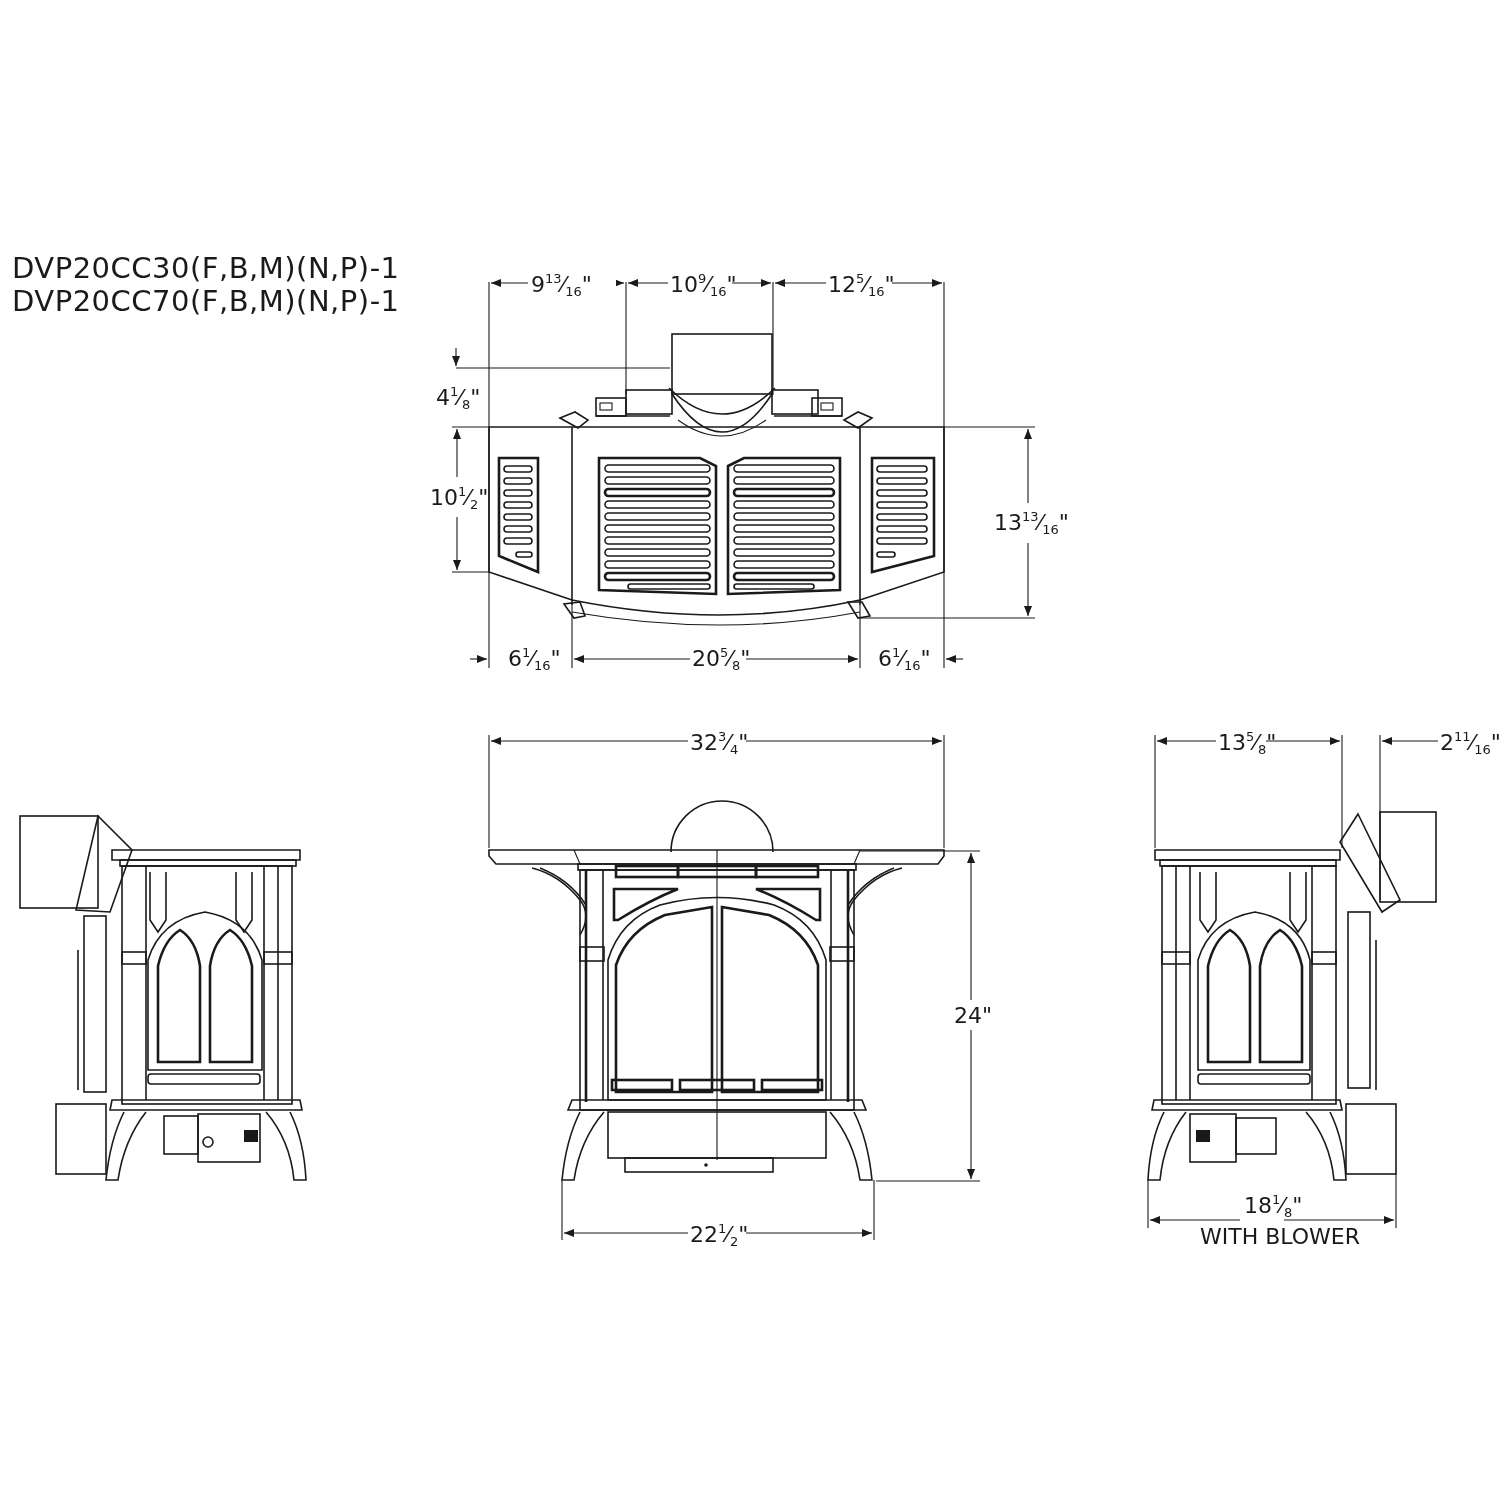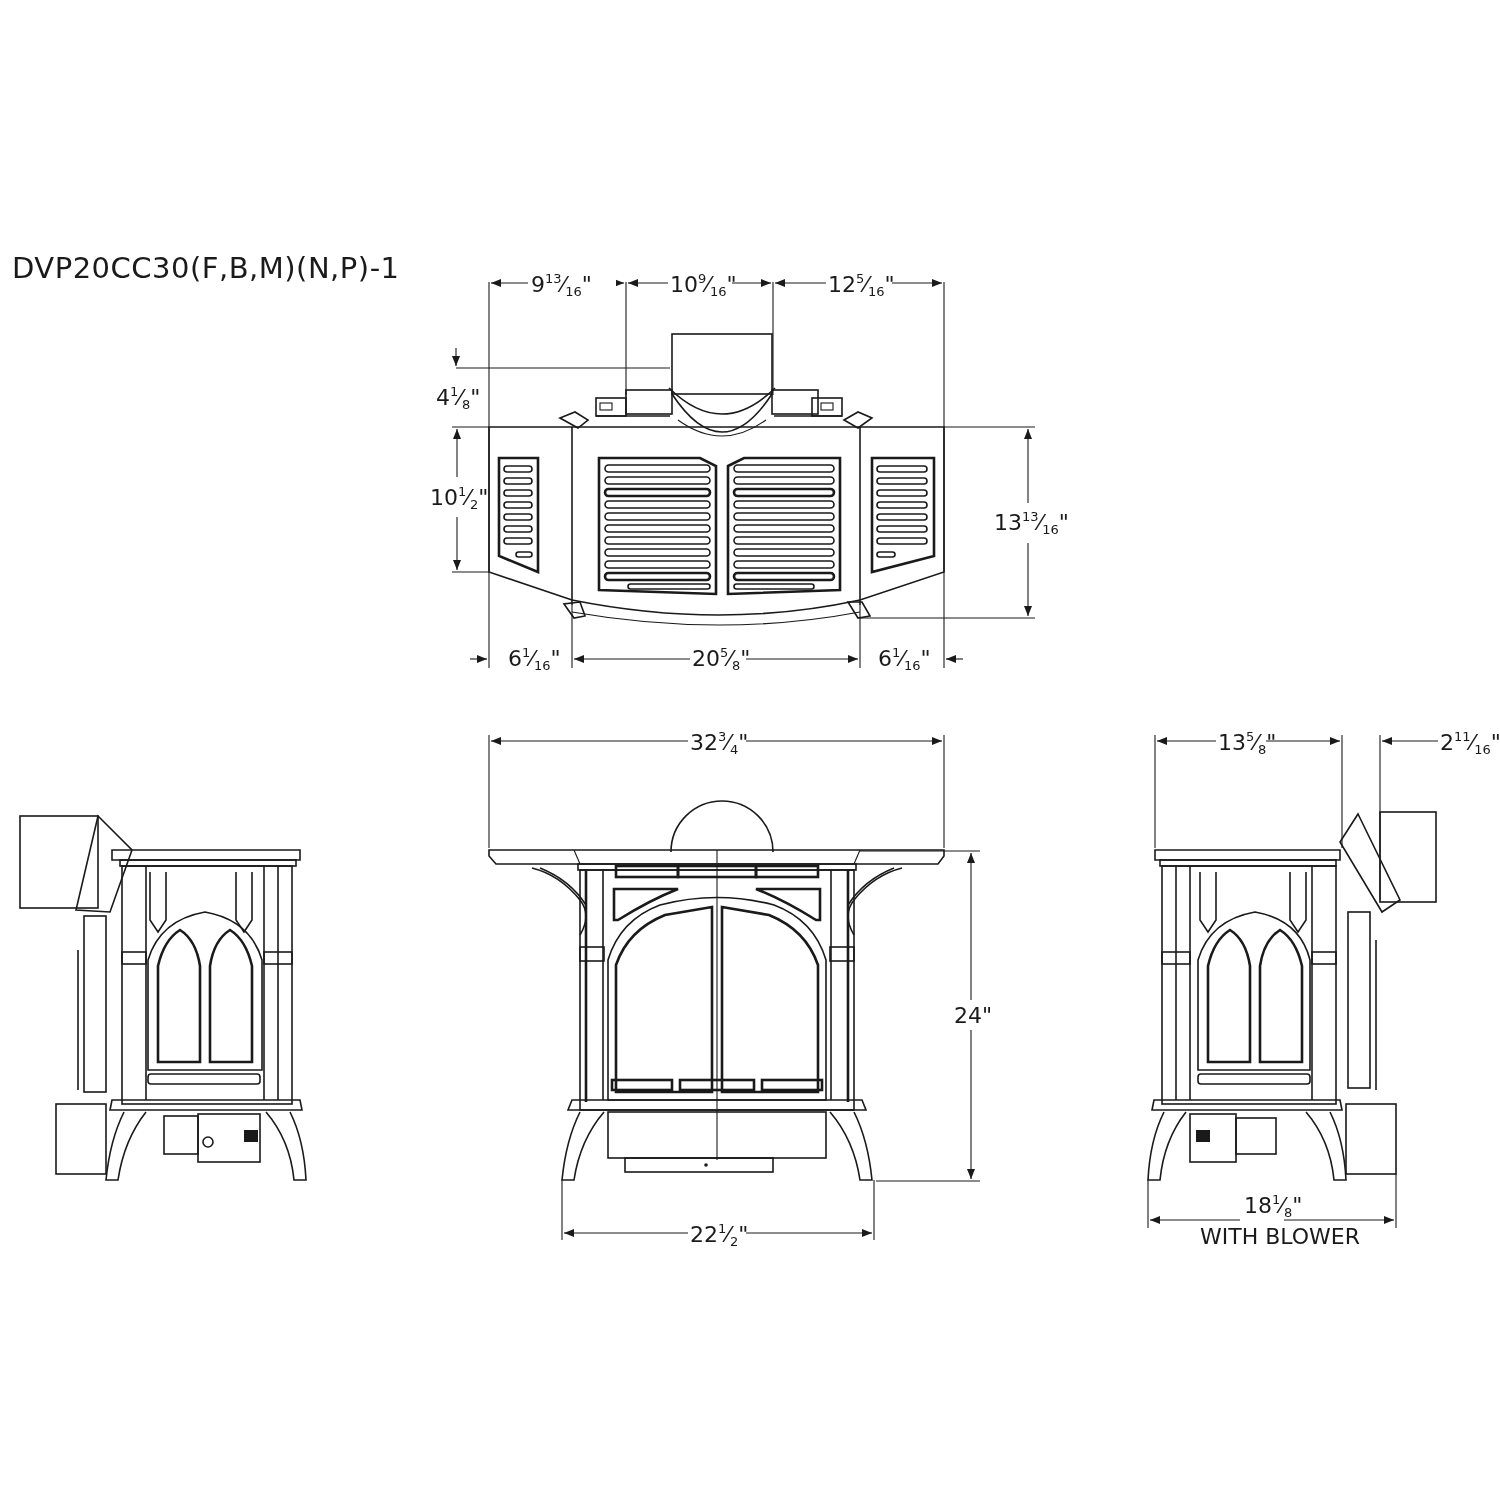--- a/index.html
+++ b/index.html
@@ -14,20 +14,21 @@
   .thin { stroke: #1a1a1a; fill: none; stroke-width: 1.1; }
   .thick { stroke: #1a1a1a; fill: none; stroke-width: 2.6; }
   .fillw { fill: #ffffff; stroke: #1a1a1a; stroke-width: 1.6; }
   .label-bg { fill: #ffffff; }
 </style>
 </head>
 <body>
 
 <div class="model-block">
   <span class="model-line">DVP20CC30(F,B,M)(N,P)-1</span>
+  <span class="model-line">DVP20CC70(F,B,M)(N,P)-1</span>
 </div>
 
 <svg class="drawing" viewBox="0 0 1500 1500" xmlns="http://www.w3.org/2000/svg">
   <defs>
     <marker id="arr" viewBox="0 0 10 10" refX="10" refY="5" markerWidth="14" markerHeight="10" orient="auto-start-reverse" markerUnits="userSpaceOnUse">
       <path d="M0,1 L10,5 L0,9 z" fill="#1a1a1a"></path>
     </marker>
   </defs>
 
   <g>

